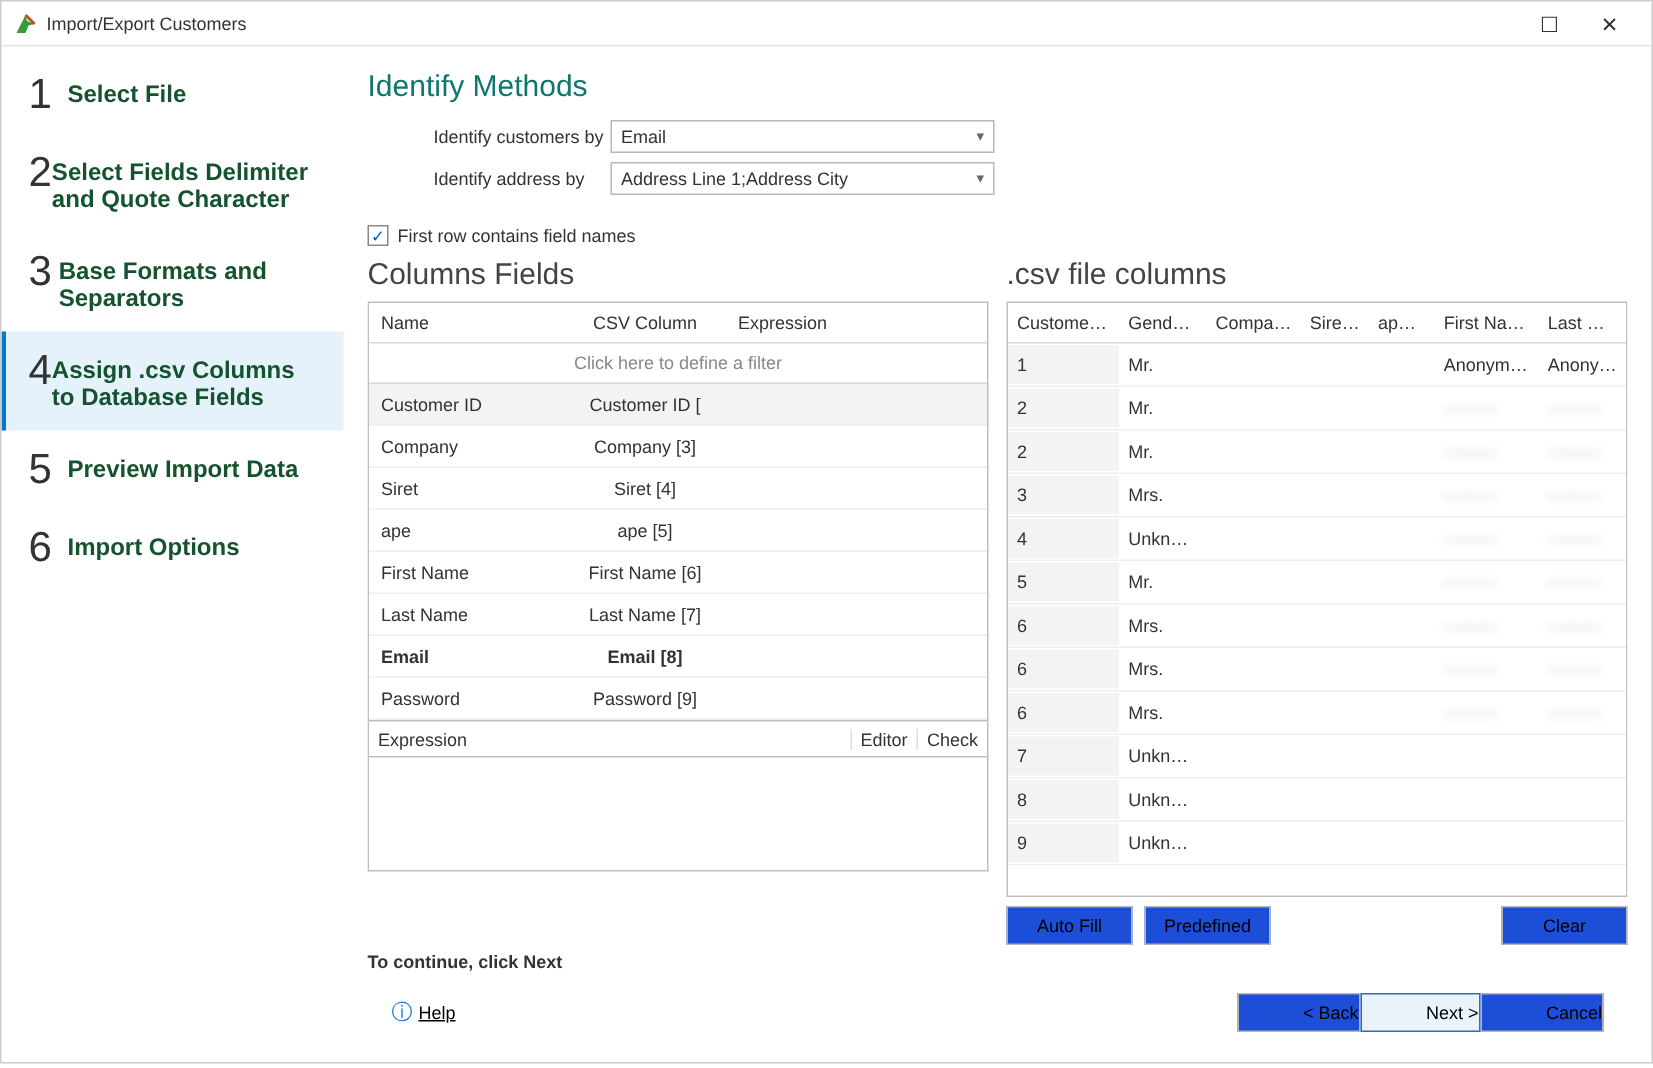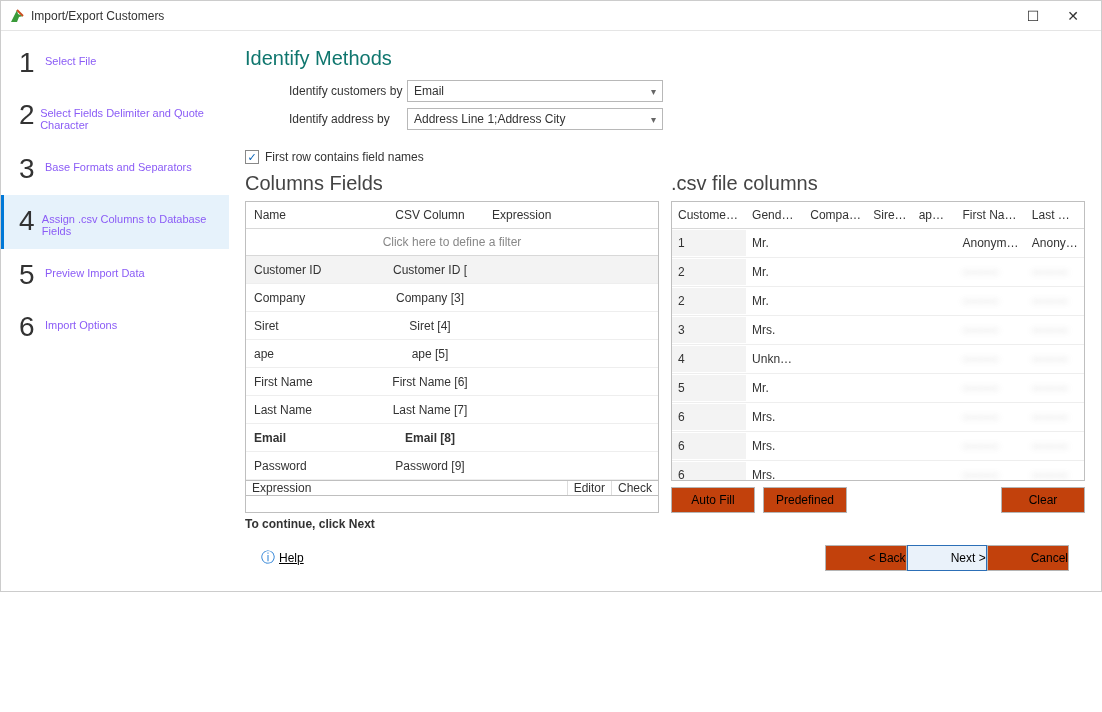--- a/index.html
+++ b/index.html
@@ -1,26 +1,26 @@
 <!DOCTYPE html>
 <html><head>
 <meta charset="utf-8">
 <style>
 * { box-sizing: border-box; margin: 0; padding: 0; }
 body { font-family: "Segoe UI", Tahoma, sans-serif; font-size: 12px; color: #333; background: #fff; width: 1102px; height: 712px; overflow: hidden; }
-.window { width: 1102px; height: 592px; border: 1px solid #ccc; display: flex; flex-direction: column; }
+.window { width: 1102px; height: 709px; border: 1px solid #ccc; display: flex; flex-direction: column; }
 .titlebar { height: 30px; display: flex; align-items: center; padding: 0 8px; border-bottom: 1px solid #e5e5e5; }
 .titlebar .app-icon { width: 16px; height: 16px; margin-right: 6px; }
 .titlebar .title { flex: 1; font-size: 12px; }
 .titlebar .winbtn { width: 40px; height: 28px; display: flex; align-items: center; justify-content: center; font-size: 14px; color: #333; background: transparent; border: none; }
 .content { flex: 1; display: flex; overflow: hidden; }
 .sidebar { width: 228px; border-right: 0; padding-top: 6px; }
 .step { display: flex; align-items: flex-start; padding: 12px 14px 12px 18px; cursor: pointer; }
 .step .num { font-size: 28px; font-weight: 300; color: #333; width: 26px; line-height: 1; }
-.step .label { font-size: 11px; color: #8b5cf6; padding-top: 6px; }
+.step .label { font-size: 16px; color: #14532d; padding-top: 6px; font-weight: bold; }
 .step.active { background: #e6f2fb; border-left: 3px solid #0078d7; padding-left: 15px; }
 .main { flex: 1; padding: 10px 16px 8px 16px; display: flex; flex-direction: column; overflow: hidden; }
 .section-heading { font-size: 20px; font-weight: 300; color: #0f766e; margin: 6px 0 10px 0; }
 .formrow { display: flex; align-items: center; margin-bottom: 6px; margin-left: 44px; }
 .formrow .flabel { width: 118px; font-size: 12px; }
 .select { display: flex; align-items: center; border: 1px solid #b8b8b8; height: 22px; width: 256px; padding: 0 6px; font-size: 12px; background: #fff; position: relative; }
 .select .caret { position: absolute; right: 6px; font-size: 10px; color: #666; }
 .checkrow { display: flex; align-items: center; margin: 14px 0 6px 0; }
 .checkbox { width: 14px; height: 14px; border: 1px solid #888; display: inline-flex; align-items: center; justify-content: center; margin-right: 6px; color: #0560b6; font-size: 11px; }
 .panels { display: flex; flex: 1; gap: 12px; overflow: hidden; margin-top: 2px; }
@@ -51,21 +51,21 @@
 .c-id { width: 90px; background: #f3f3f3; }
 .csvgrid .header .c-id { background: #fff; }
 .c-gender { width: 70px; }
 .c-company { width: 76px; }
 .c-siret { width: 54px; }
 .c-ape { width: 52px; }
 .c-fn { width: 84px; }
 .c-ln { width: 70px; }
 .blurcell { filter: blur(3px); opacity: 0.6; color: #888; }
 .btnrow { display: flex; gap: 8px; margin-top: 6px; }
-.btn { border: 1px solid #b5b5b5; background: #c2410c; height: 26px; min-width: 84px; font-size: 12px; display: inline-flex; align-items: center; justify-content: center; cursor: pointer; }
+.btn { border: 1px solid #b5b5b5; background: #1d4ed8; height: 26px; min-width: 84px; font-size: 12px; display: inline-flex; align-items: center; justify-content: center; cursor: pointer; }
 .hint { font-weight: 600; font-size: 12px; margin: 4px 0 6px 0; }
 .footer { display: flex; align-items: center; padding: 8px 16px 12px 16px; }
 .helpicon { color: #1976d2; font-size: 14px; margin-right: 4px; }
 .helplink { color: #000000; font-size: 12px; text-decoration: underline; }
 .footer .spacer { flex: 1; }
 .btn.primary { border: 1px solid #2c6fb7; background: #eaf2fa; }
 .btn.wizard { min-width: 78px; margin-left: 0; padding-left: 43px; }
 </style>
 </head>
 <body>

